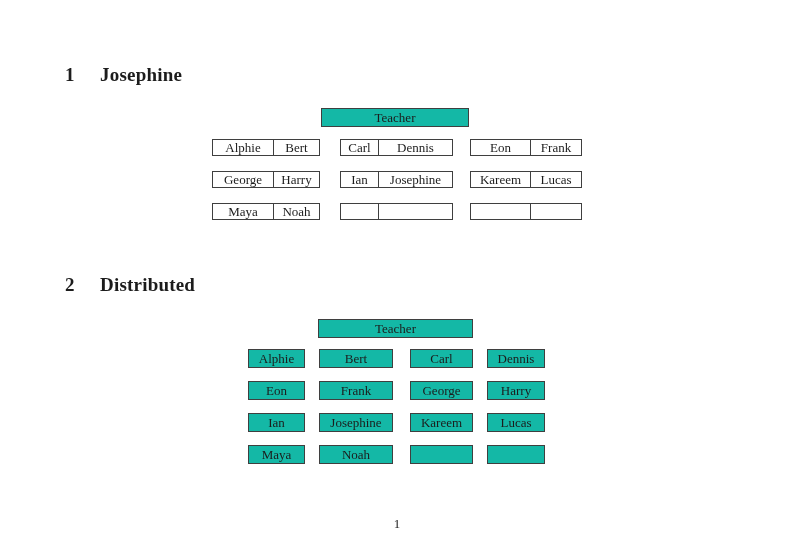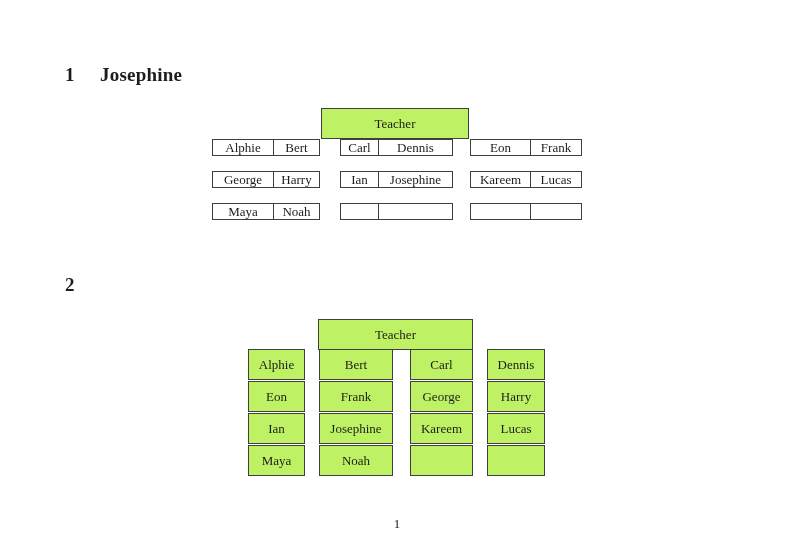--- a/index.html
+++ b/index.html
@@ -20,28 +20,28 @@
     display:flex;
     font-weight:bold;
     font-size:19px;
     line-height:23px;
     letter-spacing:0.2px;
   }
   .heading .sec-num{display:inline-block;width:35px;}
   .box{
     position:absolute;
     box-sizing:border-box;
-    height:31px;
+    height:19px;
     border:1px solid var(--line);
     display:flex;
     align-items:center;
     justify-content:center;
     font-size:13px;
     line-height:15px;
-    background:#bef264;
+    background:#14b8a6;
   }
   .desk{
     position:absolute;
     box-sizing:border-box;
     height:17px;
     border:1px solid var(--line);
     display:flex;
     background:#ffffff;
   }
   .desk .cell{
@@ -109,20 +109,21 @@
     <div class="cell" style="width:38px"></div>
     <div class="cell"></div>
   </div>
   <div class="desk" style="left:470px;top:203px;width:112px">
     <div class="cell" style="width:60px"></div>
     <div class="cell"></div>
   </div>
 
   <div class="heading" style="left:65px;top:273px">
     <span class="sec-num">2</span>
+    <span>Distributed</span>
   </div>
 
   <div class="box" style="left:318px;top:319px;width:155px">Teacher</div>
 
   <div class="box" style="left:248px;top:349px;width:57px">Alphie</div>
   <div class="box" style="left:319px;top:349px;width:74px">Bert</div>
   <div class="box" style="left:410px;top:349px;width:63px">Carl</div>
   <div class="box" style="left:487px;top:349px;width:58px">Dennis</div>
 
   <div class="box" style="left:248px;top:381px;width:57px">Eon</div>

